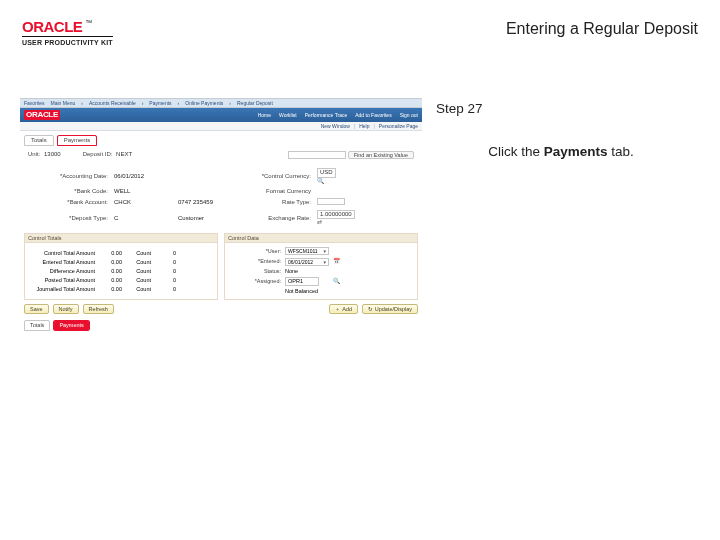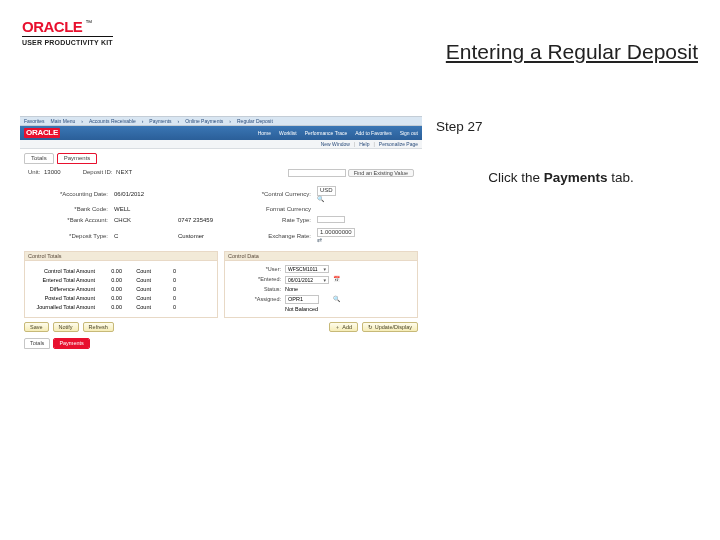--- a/index.html
+++ b/index.html
@@ -42,24 +42,23 @@
   .brand-sub {
     font-size: 7px;
     letter-spacing: 0.2px;
     color: #222;
     border-top: 1.5px solid #111;
     margin-top: 1px;
     padding-top: 2px;
     font-weight: 700;
   }
   .page-title {
-    font-size: 21px;
+    font-size: 16px;
     color: #222;
-    margin-top: 22px;
-    text-decoration: underline;
+    margin-top: 2px;
   }
 
   .content-row {
     display: flex;
     align-items: flex-start;
     gap: 14px;
     padding: 46px 20px 0 20px;
   }
 
   .shot {
@@ -286,21 +285,21 @@
     color: #444;
     font-size: 5.5px;
     padding: 1px 5px;
     border-radius: 2px 2px 0 0;
   }
 
   .instructions {
     flex: 0 0 250px;
     padding-top: 3px;
   }
-  .step-title { font-size: 13.5px; color: #222; margin-bottom: 36px; }
+  .step-title { font-size: 13.5px; color: #222; margin-bottom: 28px; }
   .step-body { font-size: 13.5px; color: #222; text-align: center; }
   .step-body .bold { font-weight: 700; }
 </style>
 </head>
 <body>
 
 <div class="header-row">
   <div class="brand-block">
     <div class="brand-logo">
       <span class="ora">ORACLE</span>

